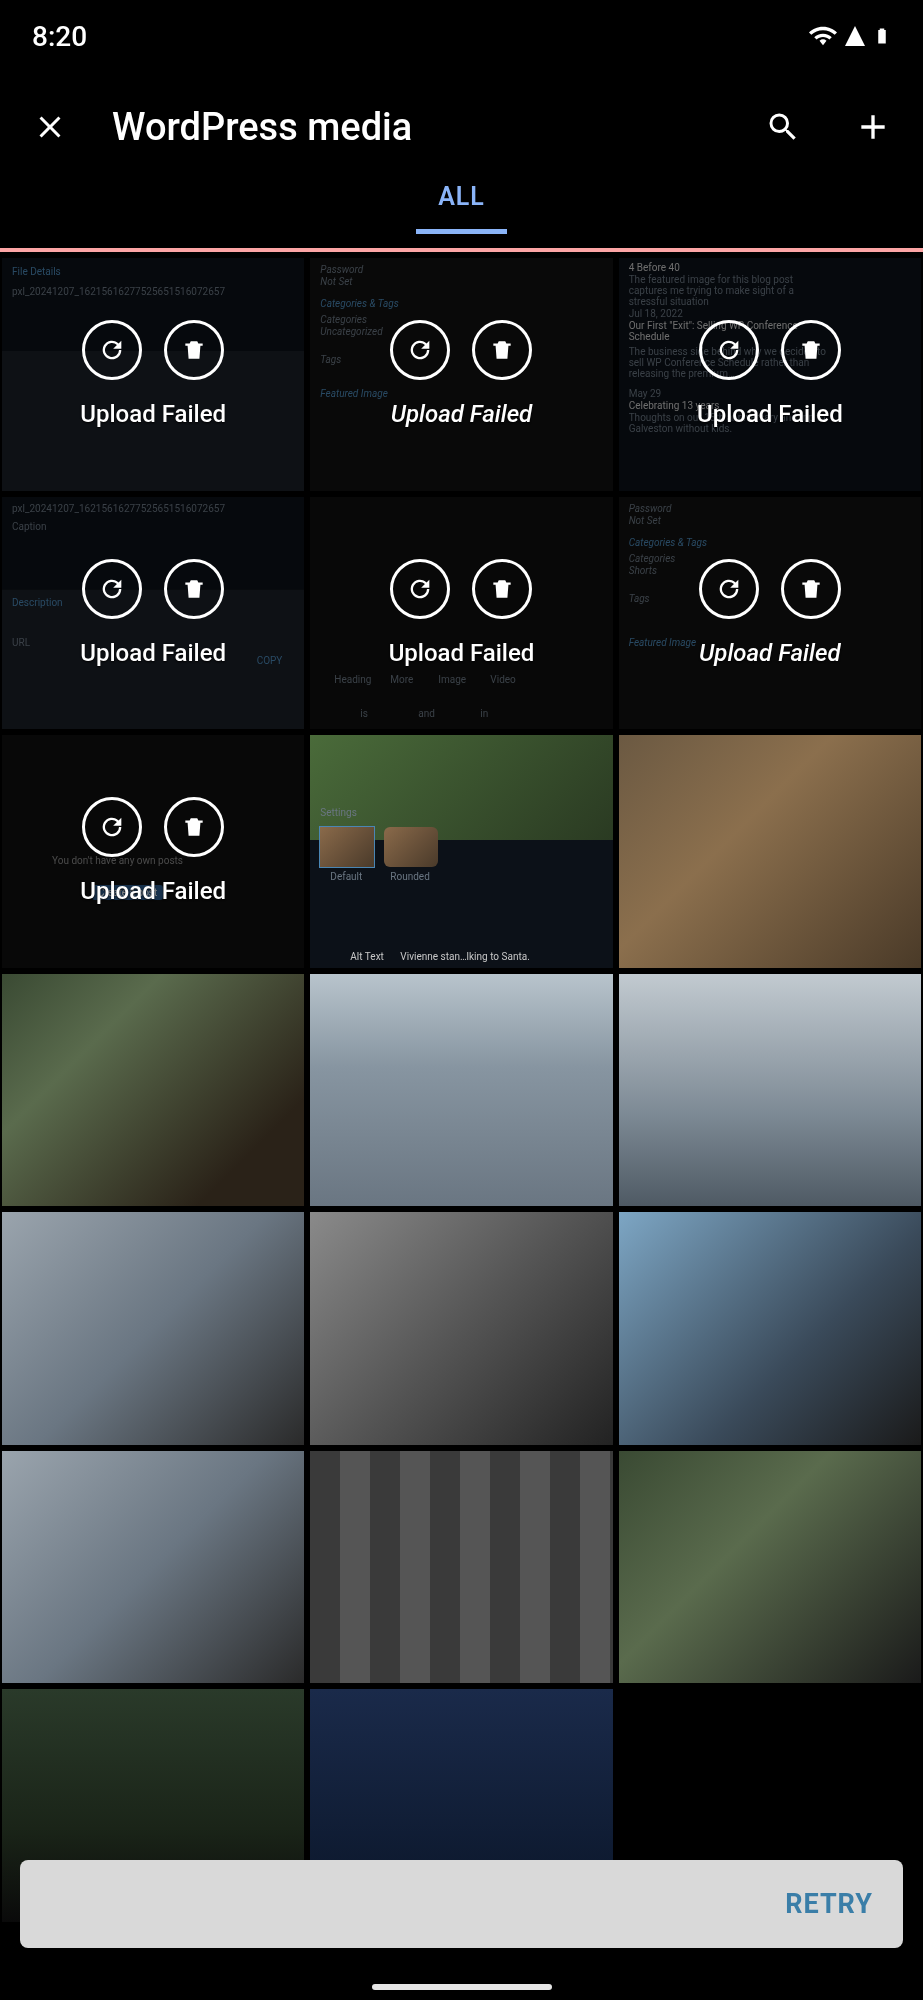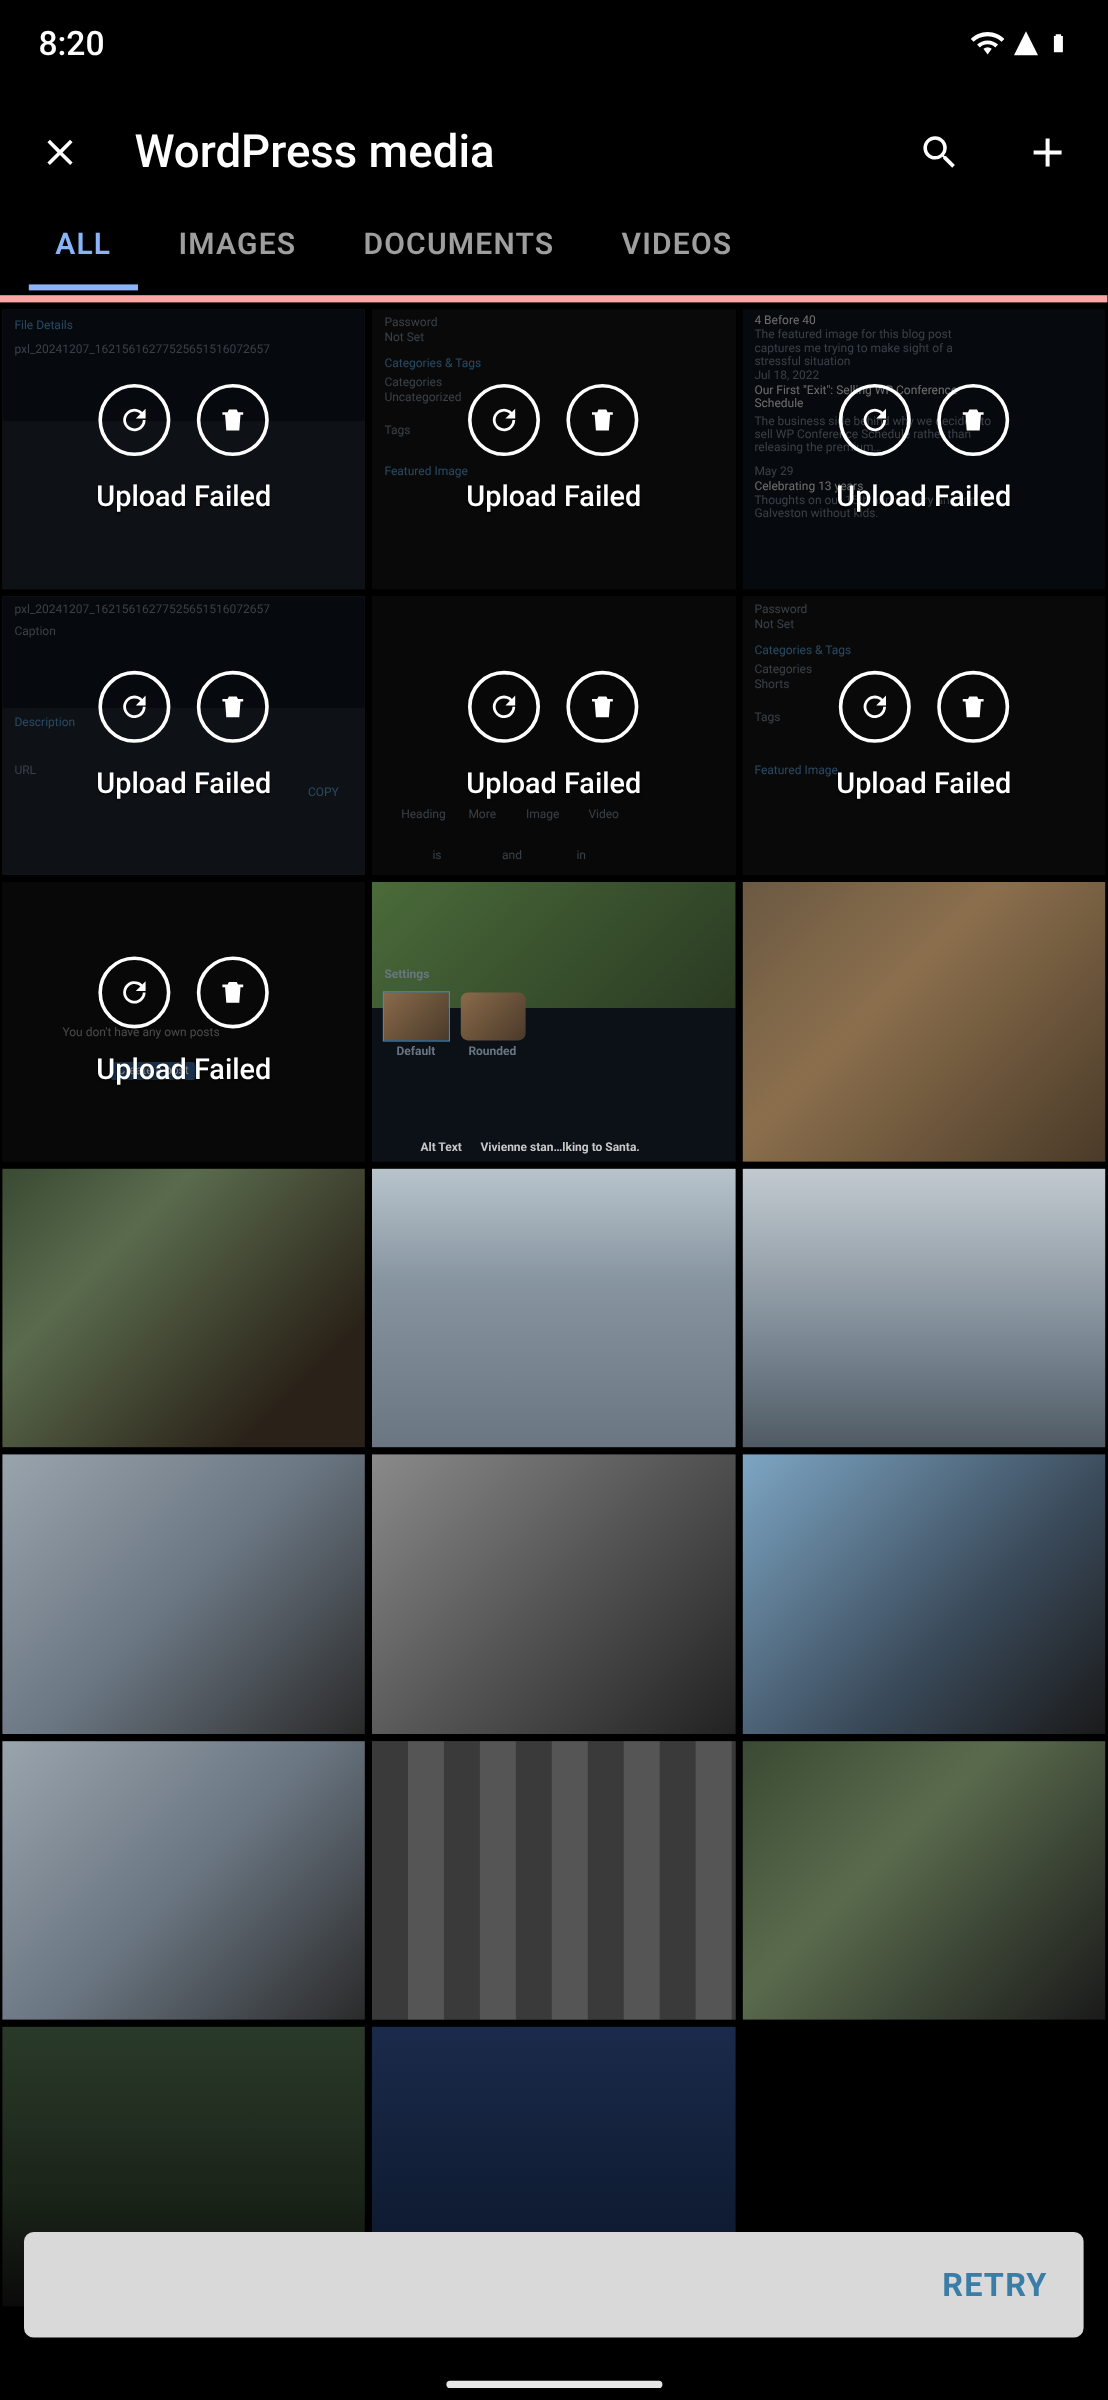--- a/index.html
+++ b/index.html
@@ -10,42 +10,41 @@
   .statusbar .right { display:flex; align-items:center; gap:6px; }
   .statusbar svg { fill:#fff; }
 
   
   .appbar { height:110px; display:flex; align-items:center; padding:0 22px; gap:34px; }
   .appbar .title { font-size:38px; font-weight:500; flex:1; }
   .icon-btn { width:56px; height:56px; display:flex; align-items:center; justify-content:center; cursor:pointer; }
   .icon-btn svg { fill:#fff; }
 
   
-  .tabs { height:70px; display:flex; align-items:center; gap:56px; padding:0 46px; border-bottom:6px solid #fca5a5; }
+  .tabs { height:70px; display:flex; align-items:center; gap:56px; padding:0 46px; border-bottom:4px solid #fca5a5;flex-direction:column; }
   .tab { font-size:25px; font-weight:600; letter-spacing:1px; color:#9e9e9e; padding-bottom:20px; position:relative; cursor:pointer; }
   .tab.active { color:#8ab4f8; }
   .tab.active::after { content:""; position:absolute; left:-22px; right:-22px; bottom:-3px; height:5px; background:#8ab4f8; }
 
   
   .grid { display:grid; grid-template-columns:repeat(3,1fr); gap:6px; padding:6px 2px 0 2px; }
   .cell { aspect-ratio:1.3/1; background:#1a1a1a; position:relative; overflow:hidden; }
-  .cell.bg-dark  { background:#121212; }
+  .cell.bg-dark  { background:#121212;font-style:italic; }
   .cell.bg-dark2 { background:#101010; }
   .cell.bg-editor{
     background:
       linear-gradient(#0c1118,#0c1118) top/100% 40% no-repeat,
       linear-gradient(#1a1f27,#1a1f27);
   }
   .cell.bg-feed {
     background:
       linear-gradient(#0c1118,#0c1118);
   }
   .cell.bg-settings {
     background:linear-gradient(#0c1118,#0c1118);
-    font-weight:bold;
   }
   .cell.bg-photo-a { background:linear-gradient(135deg,#6b5942 0%,#8b6f4d 40%,#4a3a28 100%); }
   .cell.bg-photo-b { background:linear-gradient(135deg,#3a4a33 0%,#5a6b4d 30%,#2a2218 80%); }
   .cell.bg-photo-c { background:linear-gradient(180deg,#b8c4cc 0%,#8795a1 40%,#6a7682 100%); }
   .cell.bg-photo-d { background:linear-gradient(180deg,#c2cad0 0%,#7d8a95 60%,#4f5a64 100%); }
   .cell.bg-photo-e { background:linear-gradient(135deg,#9aa4ad 0%,#6a7682 50%,#2a2a2a 100%); }
   .cell.bg-photo-f { background:linear-gradient(135deg,#8a8a8a 0%,#555 50%,#222 100%); }
   .cell.bg-photo-g { background:linear-gradient(135deg,#7da6c4 0%,#3a4a5a 60%,#1a1a1a 100%); }
   .cell.bg-photo-h { background:
       repeating-linear-gradient(90deg,#3a3a3a 0 30px,#555 30px 60px),

